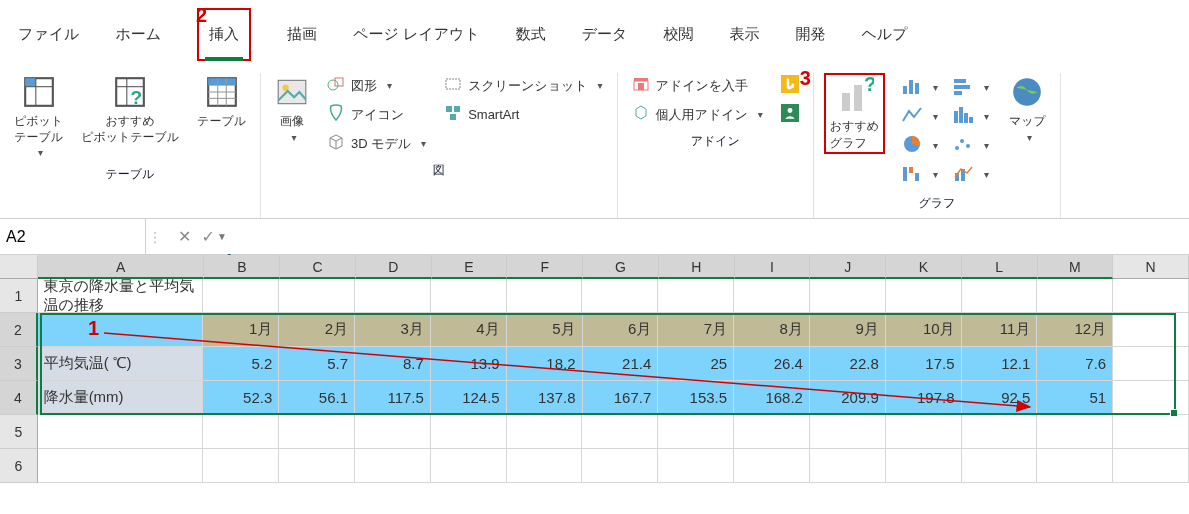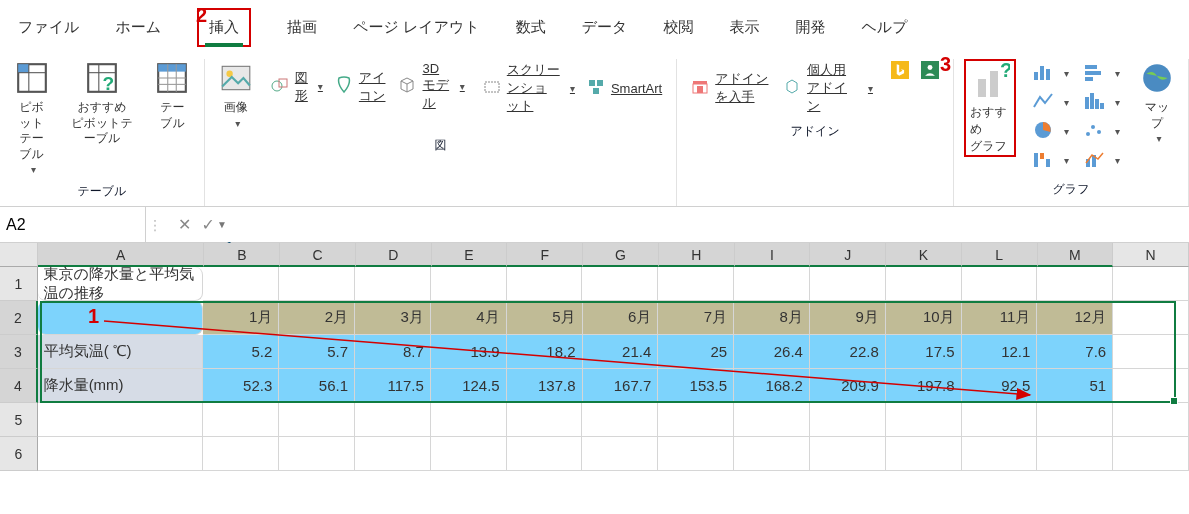--- a/index.html
+++ b/index.html
@@ -1,32 +1,32 @@
 <!DOCTYPE html>
 <html><head>
 <meta charset="utf-8">
 <style>
 * { margin: 0; padding: 0; box-sizing: border-box; font-family: "Meiryo UI", "Yu Gothic UI", sans-serif; }
 body { background: #fff; width: 1189px; height: 514px; overflow: hidden; font-size: 14px; color: #333; }
 
 
 .ribbon-tabs { display: flex; gap: 36px; padding: 8px 18px 6px 18px; align-items: center; background: #fff; }
 .ribbon-tab { cursor: pointer; font-size: 15px; }
-.ribbon-tab.active-box { border: 2px solid #d40000; padding: 8px 10px; position: relative; }
+.ribbon-tab.active-box { border: 2px solid #d40000; padding: 15px 10px; position: relative; }
 .ribbon-tab.active-box::after { content:""; display:block; height:4px; background:#107c41; position:absolute; left:6px; right:6px; bottom:-2px; }
 
 
 .ribbon-body { display: flex; border-bottom: 1px solid #d0d0d0; background: #fff; padding: 6px 0 0 0; }
 .rgroup { display: flex; flex-direction: column; align-items: center; border-right: 1px solid #e2e2e2; padding: 0 10px 2px 10px; }
 .rgroup-items { display: flex; gap: 10px; align-items: flex-start; }
 .rgroup-label { font-size: 12px; color: #0f172a; margin-top: 6px; padding-bottom: 4px; }
 .rbtn { display:flex; flex-direction:column; align-items:center; gap:2px; padding:2px 4px; cursor:pointer; }
 .rbtn .icon svg { width: 34px; height: 34px; }
 .rbtn .lbl { font-size: 12px; text-align: center; line-height: 1.3; }
-.stack { display:flex; flex-direction:row; gap:4px;text-decoration:underline; }
+.stack { display:flex; flex-direction:column; gap:4px; }
 .mini { display:flex; align-items:center; gap:6px; font-size:13px; cursor:pointer; padding:2px 4px; }
 .mini svg { width:18px; height:18px; }
 .dd::after { content:"▾"; font-size:10px; margin-left:4px; color:#555; }
 
 
 .chart-mini-grid { display:grid; grid-template-columns:auto auto; gap:4px 10px; padding:2px 4px 2px 4px; }
 .chart-mini-grid .mini { padding:1px 2px; }
 .chart-mini-grid svg { width:22px; height:20px; }
 
 
@@ -46,21 +46,21 @@
 
 .sheet { position:relative; }
 .col-headers { display:flex; }
 .corner { width:40px; height:24px; background:#e6e6e6; border-right:1px solid #ccc; border-bottom:1px solid #aaa; }
 .colh { background:#e6e6e6; border-right:1px solid #ccc; border-bottom:1px solid #aaa; text-align:center; font-size:14px; color:#333; height:24px; line-height:24px; }
 .colh.sel { background:#d5d5d5; border-bottom:2px solid #107c41; }
 .row { display:flex; }
 .rowh { width:40px; background:#e6e6e6; border-right:1px solid #aaa; border-bottom:1px solid #ccc; text-align:center; font-size:14px; line-height:34px; height:34px; }
 .rowh.sel { background:#d5d5d5; border-right:2px solid #107c41; }
 .cell { border-right:1px solid #d6d6d6; border-bottom:1px solid #d6d6d6; height:34px; padding:0 6px; font-size:15px; display:flex; align-items:center; justify-content:flex-end; background:#fff; }
-.cell.left { justify-content:flex-start;border-radius:8px; }
+.cell.left { justify-content:flex-start; }
 .cell.hdr { background:#c0bb96; }
 .cell.lab { background:#d6dce6; justify-content:flex-start; }
 .cell.sel { background:#7dd3fc; }
 
 
 .sel-border { position:absolute; border:2px solid #107c41; pointer-events:none; }
 .sel-handle { position:absolute; width:8px; height:8px; background:#107c41; border:1px solid #fff; right:-4px; bottom:-4px; }
 
 
 .anno-num { position:absolute; color:#d40000; font-weight:bold; font-size:20px; }

